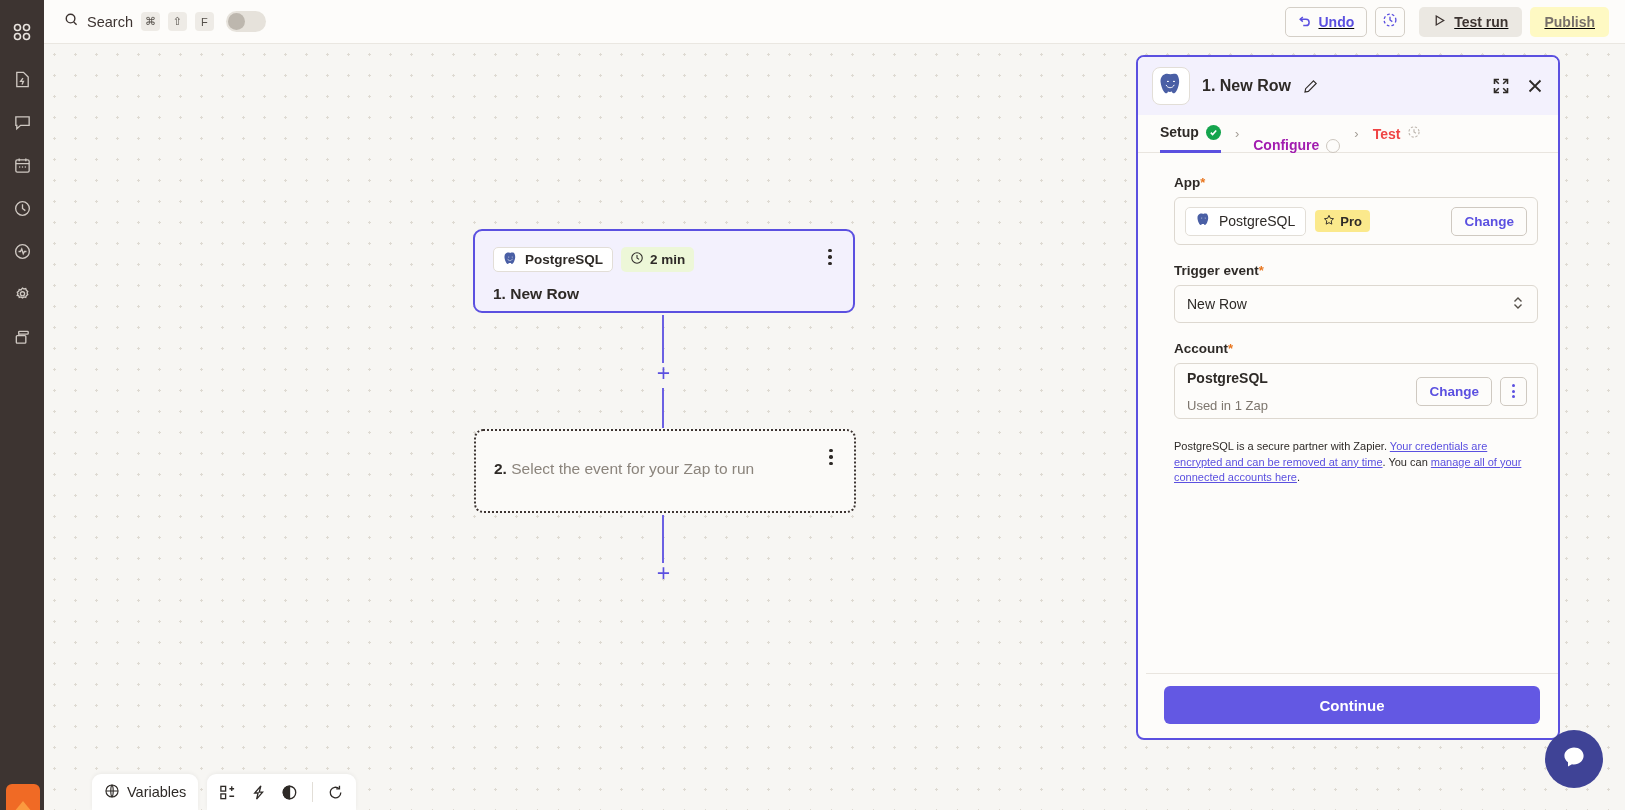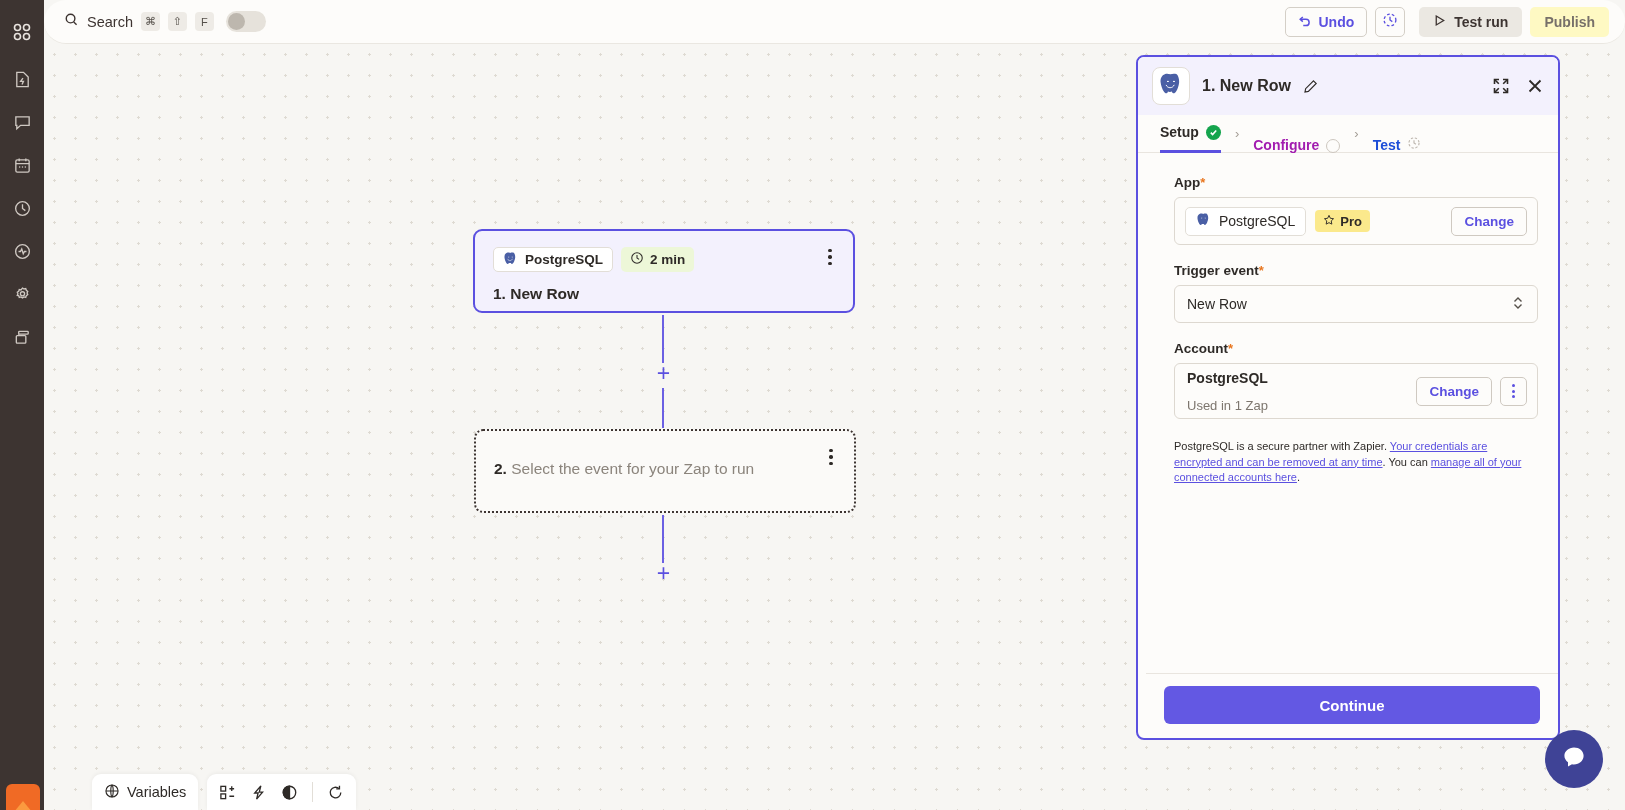--- a/index.html
+++ b/index.html
@@ -35,38 +35,38 @@
   }
   .rail-bottom .tri {
     width: 0; height: 0; border-left: 9px solid transparent; border-right: 9px solid transparent;
     border-bottom: 11px solid #fb9a3f; margin-bottom: -2px;
   }
 
   
   .topbar {
     position: absolute; left: 44px; top: 0; width: 1581px; height: 44px;
     background: #fdfcfa;
-    display: flex; align-items: center; border-bottom: 1px solid #eae7e1; border-radius: 22px;
+    display: flex; align-items: center; border-bottom: 1px solid #eae7e1;
   }
   .search-group { display: flex; align-items: center; gap: 8px; margin-left: 20px; }
   .search-label { font-size: 14.5px; color: #3d3431; }
   .kbd {
     min-width: 19px; height: 19px; padding: 0 4px;
     background: #eeebe6; border-radius: 4px;
     display: flex; align-items: center; justify-content: center;
     font-size: 11px; color: #55504a;
   }
   .toggle {
     width: 40px; height: 21px; background: #e6e2db; border-radius: 11px;
     display: flex; align-items: center; padding: 2px; margin-left: 4px; cursor: pointer;
   }
   .toggle .knob { width: 17px; height: 17px; border-radius: 50%; background: #bdb7ae; }
 
   .topbar-right {
-    margin-left: auto; display: flex; gap: 8px; margin-right: 16px;
+    margin-left: auto; display: flex; gap: 8px; margin-right: 16px; text-decoration: underline;
   }
   .btn-undo {
     height: 30px; padding: 0 12px; border: 1px solid #d4cfc7; border-radius: 5px;
     background: #fdfcfa; color: #5b50e0; font-size: 14px; font-weight: 700;
     display: flex; align-items: center; gap: 6px; cursor: pointer;
   }
   .btn-icon-sq {
     width: 30px; height: 30px; border: 1px solid #d4cfc7; border-radius: 5px;
     background: #fdfcfa; display: flex; align-items: center; justify-content: center; cursor: pointer;
   }
@@ -172,21 +172,21 @@
   .hicon { cursor: pointer; display: flex; }
 
   .tabs {
     height: 38px; display: flex; align-items: center; gap: 10px;
     padding: 0 22px; border-bottom: 1px solid #e9e5df; flex-shrink: 0;
   }
   .tab { display: flex; align-items: center; gap: 7px; font-size: 14px; font-weight: 700;
          height: 38px; cursor: pointer; }
   .tab.active { color: #2e2a27; border-bottom: 3px solid #5b50e0; }
   .tab.inactive { color: #a21caf; align-items: flex-end; }
-  .tab.disabled { color: #1d4ed8; align-items: flex-end; }
+  .tab.disabled { color: #ef4444; }
   .tab-sep { color: #a39c94; font-size: 13px; margin: 0 4px; }
   .check-ok {
     width: 15px; height: 15px; border-radius: 50%; background: #14a44d;
     display: flex; align-items: center; justify-content: center;
   }
   .circle-empty { width: 14px; height: 14px; border-radius: 50%; border: 1.6px solid #cdc7bf; }
 
   .panel-body { flex: 1; padding: 22px 20px 0 36px; overflow: hidden; }
   .field-label { font-size: 13.5px; font-weight: 700; color: #2e2a27; margin-bottom: 7px; }
   .req { color: #e8761f; font-size: 13px; }

